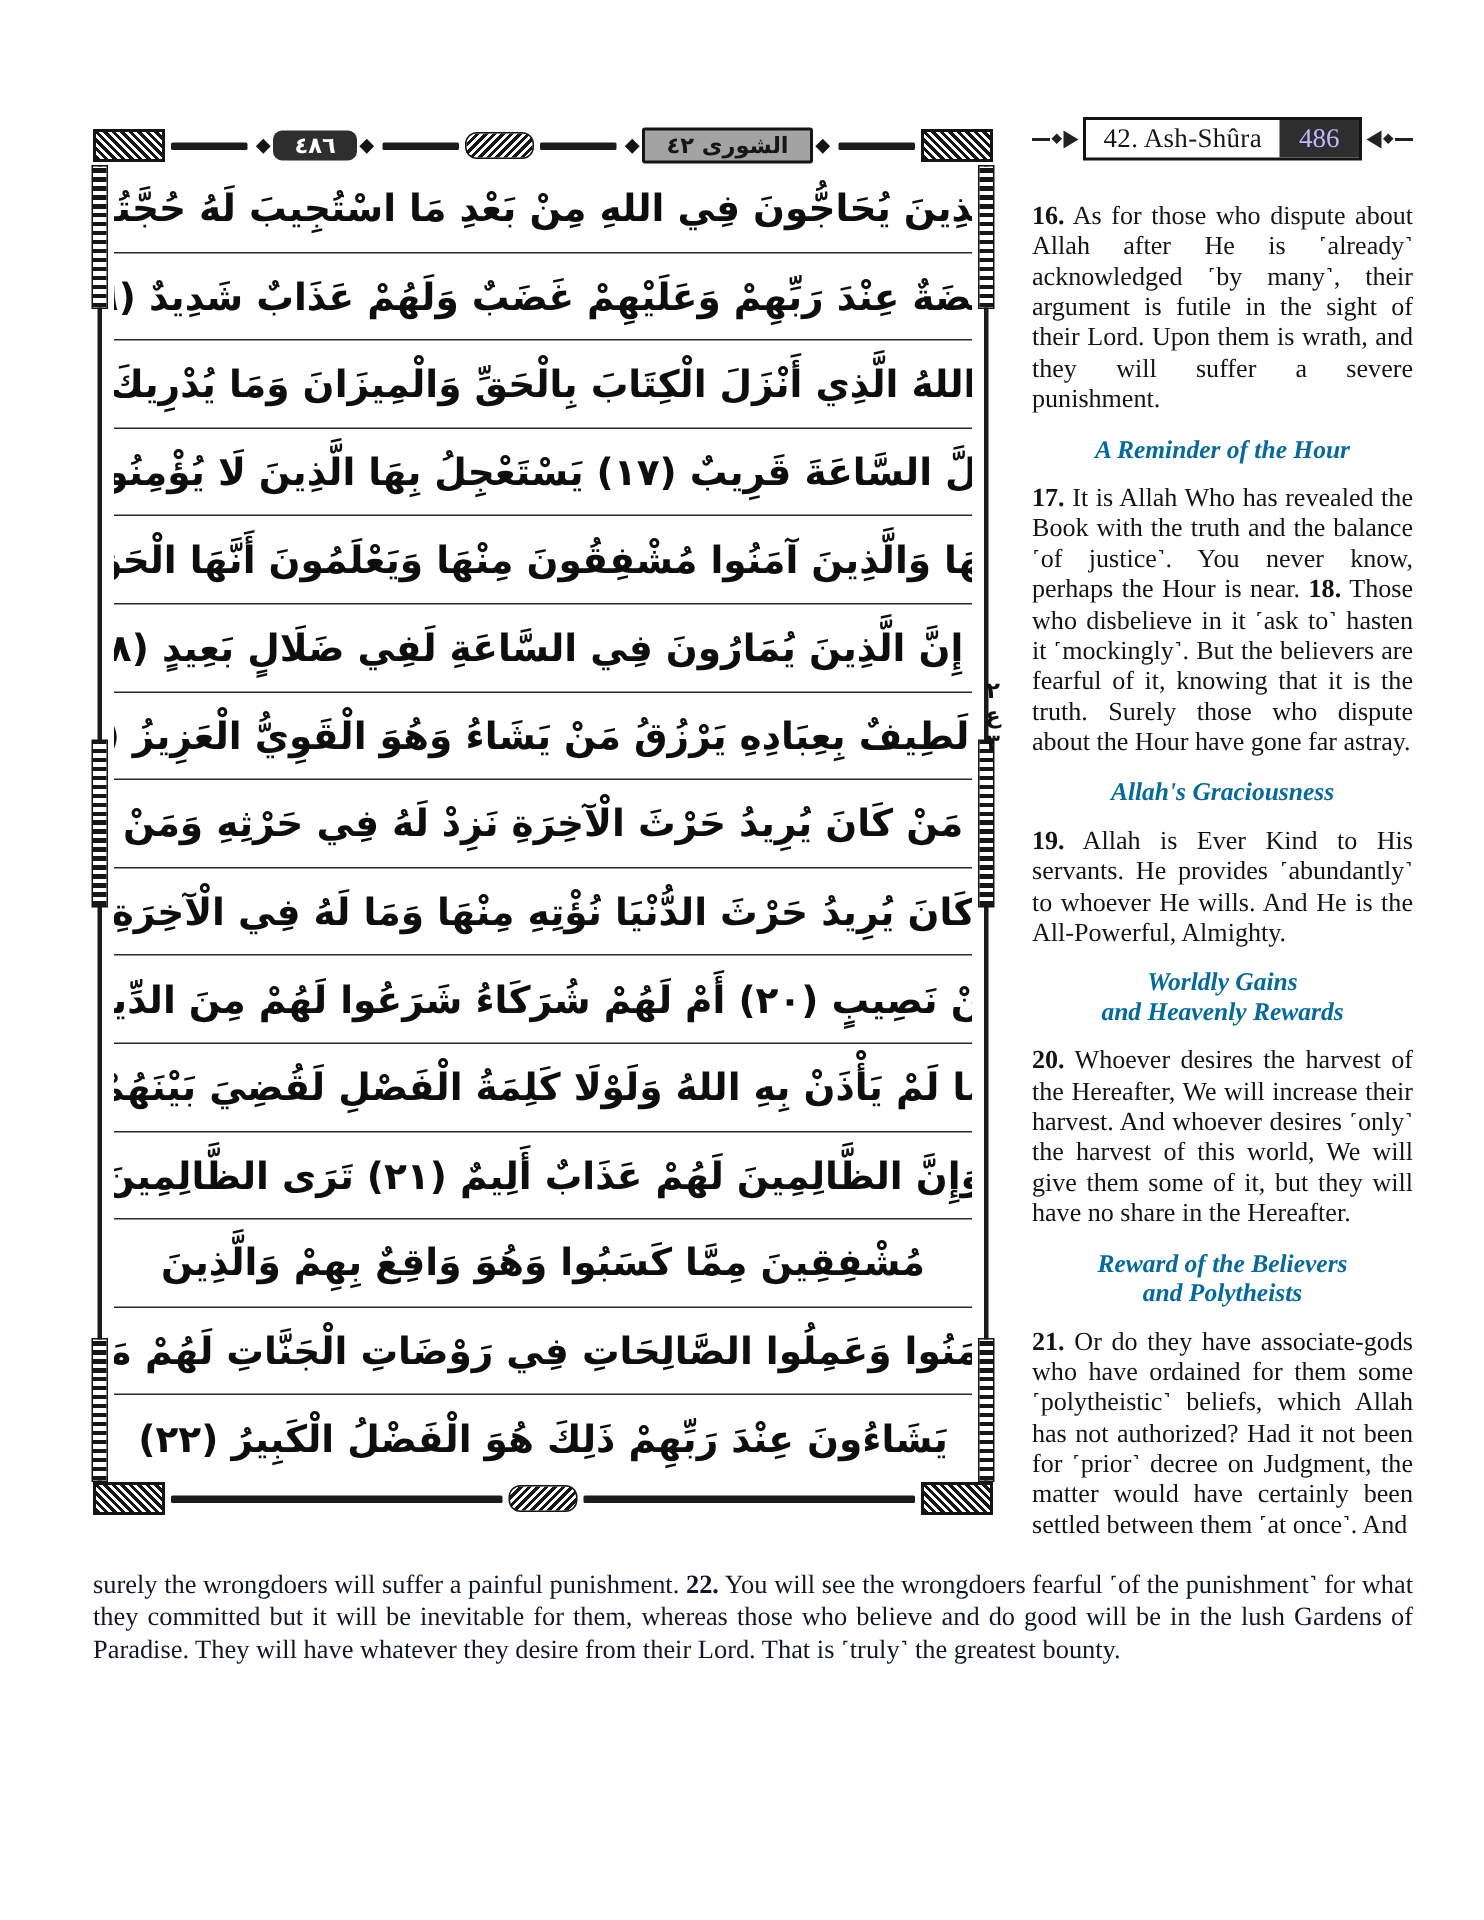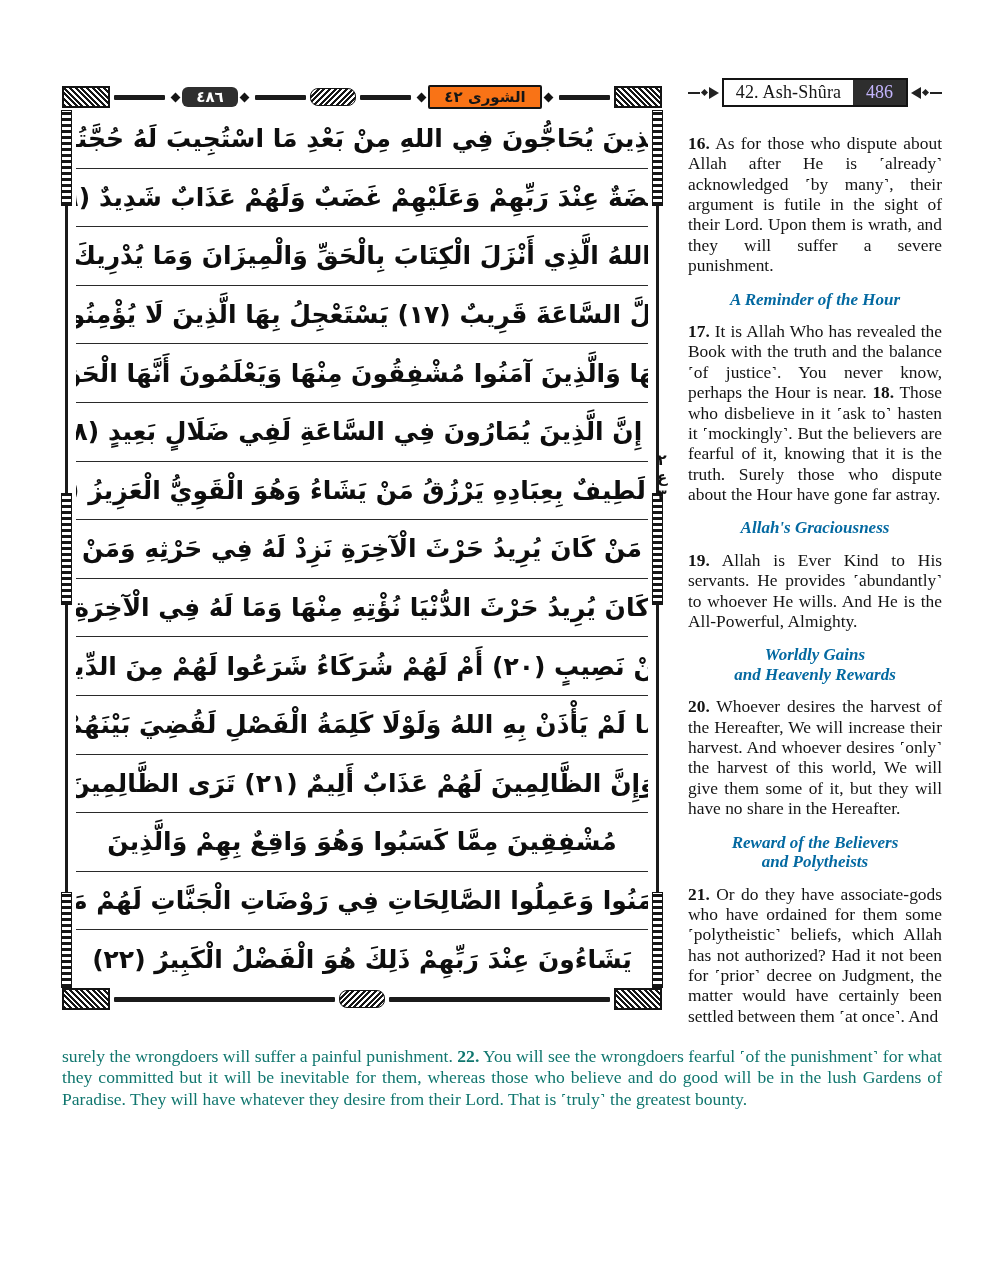--- a/index.html
+++ b/index.html
@@ -11,21 +11,21 @@
 
   .band{display:flex;align-items:center;height:26px;}
   .band .bar{flex:1;height:5px;background:#1b1b1b;margin:0 4px;border-radius:1px;}
   .knot-corner{width:48px;height:22px;border:2px solid #141414;box-sizing:border-box;
                background:repeating-linear-gradient(45deg,#161616 0 2px,#fff 2px 4px);}
   .knot-center{width:44px;height:16px;border:1px solid #141414;border-radius:8px;
                background:repeating-linear-gradient(-45deg,#161616 0 2px,#fff 2px 4px);}
   .diam{width:7px;height:7px;background:#141414;transform:rotate(45deg);margin:0 3px;flex:none;}
   .cart-dark{background:#2e2e2e;color:#fff;border-radius:6px;padding:1px 14px;
              font:bold 15px "DejaVu Sans",sans-serif;direction:rtl;}
-  .cart-light{background:#f97316;border:2px solid #141414;border-radius:2px;padding:1px 14px;
+  .cart-light{background:#a3a3a3;border:2px solid #141414;border-radius:2px;padding:1px 14px;
               font:bold 15px "DejaVu Sans",sans-serif;direction:rtl;}
 
   .side{position:absolute;top:26px;bottom:24px;width:11px;}
   .side.left{left:-1px;} .side.right{right:-1px;}
   .side .sline{position:absolute;left:4px;top:0;bottom:0;width:3px;background:#1b1b1b;}
   .side .sknot{position:absolute;left:0;width:11px;height:96px;border:1px solid #141414;box-sizing:border-box;
                background:repeating-linear-gradient(0deg,#161616 0 3px,#fff 3px 6px);}
   .side .sknot.t{top:0;} .side .sknot.m{top:calc(50% - 56px);height:112px;} .side .sknot.b{bottom:0;}
 
   .ayah-lines{position:absolute;top:26px;left:14px;right:14px;bottom:24px;
@@ -52,21 +52,21 @@
   .eng-page{background:#2e2e2e;color:#c4b5fd;font-weight:normal;padding:2px 13px;font-size:18px;
             display:flex;align-items:center;}
 
   .verse-block{text-align:justify;font-size:17.4px;line-height:1.17;margin:0 0 10px 0;color:#141414;}
   .vnum{font-weight:bold;}
   .sect-heading{text-align:center;font-weight:bold;font-style:italic;font-size:17px;
                 margin:14px 0 12px 0;white-space:pre-line;line-height:1.15;color:#0369a1;}
 
   
   .bottom-para{position:absolute;left:62px;top:1028px;width:880px;
-               text-align:justify;font-size:17.6px;line-height:1.22;color:#0f766e;}
+               text-align:justify;font-size:17.6px;line-height:1.22;color:#0f172a;}
 </style>
 </head>
 <body>
 
 <div class="page">
 
   <div class="quran-frame">
 
     <div class="band">
       <span class="knot-corner"></span>

